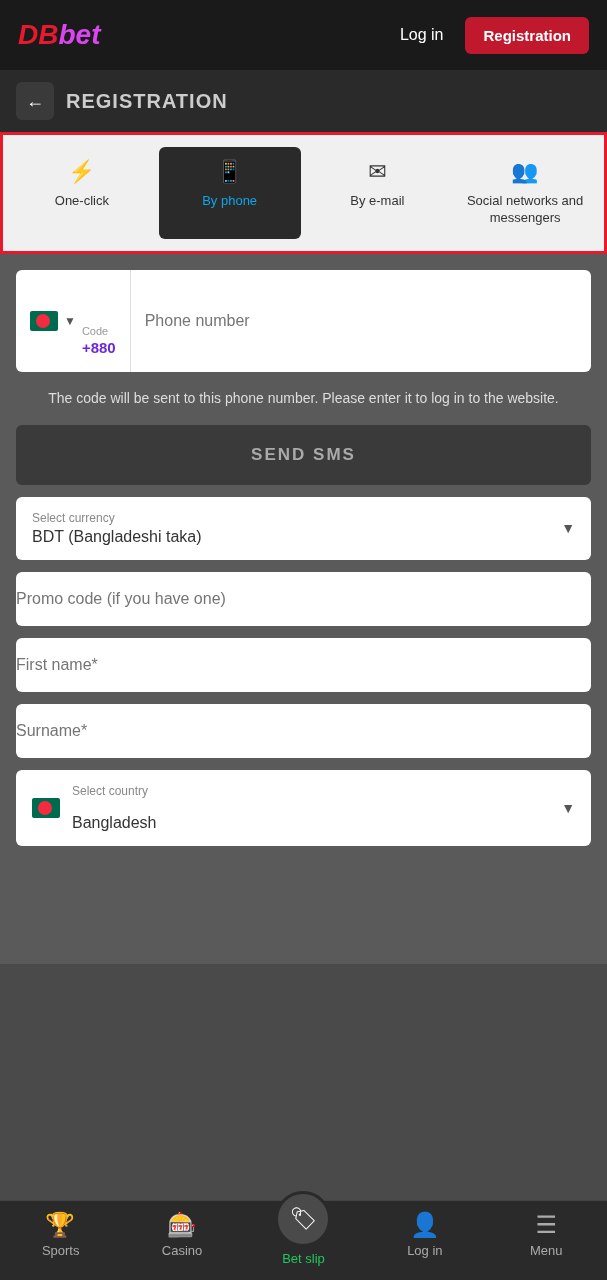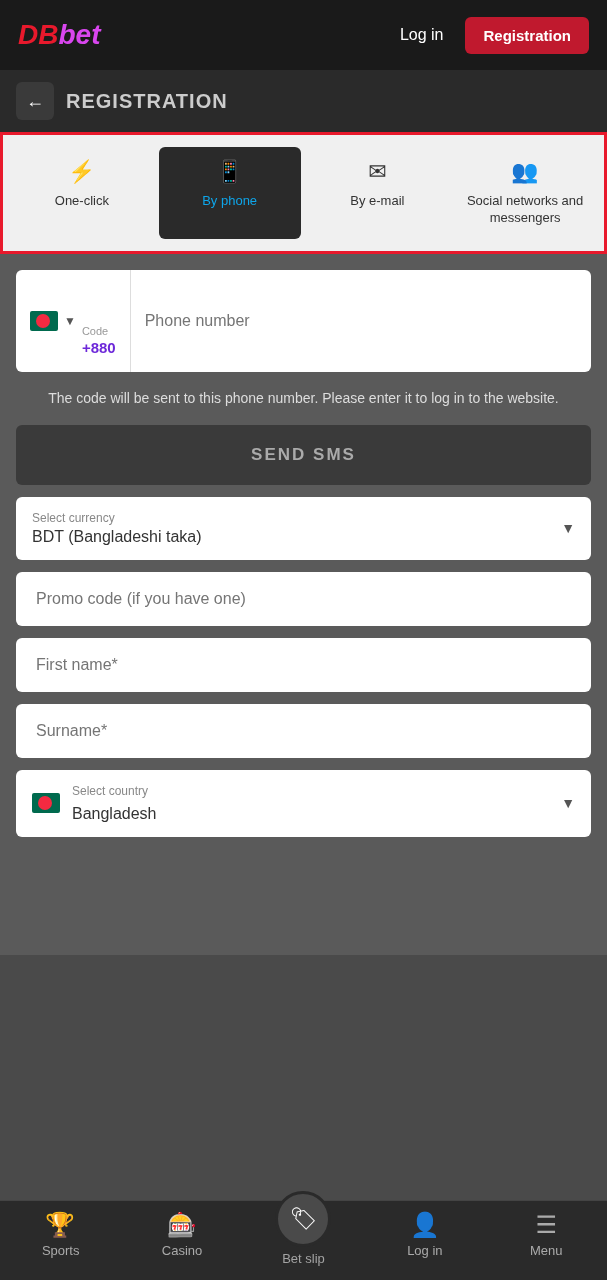--- a/index.html
+++ b/index.html
@@ -255,21 +255,21 @@
     }
     .chevron-down {
       font-size: 14px;
       color: #555;
     }
 
     
     .text-input-field {
       background: #ffffff;
       border-radius: 6px;
-      padding: 18px 20px;
+      padding: 18px 0;
       font-size: 16px;
       color: #b91c1c;
       cursor: text;
       width: 100%;
       border: none;
       outline: none;
     }
 
     
     .country-select {
@@ -282,21 +282,21 @@
       cursor: pointer;
     }
     .country-left {
       display: flex;
       align-items: center;
       gap: 12px;
     }
     .country-info {
       display: flex;
       flex-direction: column;
-      gap: 7px;
+      gap: 16px;
     }
     .country-label {
       font-size: 12px;
       color: #888;
     }
     .country-value {
       font-size: 16px;
       color: #333;
     }
 
@@ -324,21 +324,21 @@
       color: #aaa;
     }
     .nav-icon.active {
       color: white;
     }
     .nav-label {
       font-size: 13px;
       color: #aaa;
     }
     .nav-label.active {
-      color: #a3a3a3;
+      color: #22c55e;
     }
     .bet-slip-circle {
       width: 56px;
       height: 56px;
       background: #4a4a4a;
       border-radius: 50%;
       display: flex;
       align-items: center;
       justify-content: center;
       margin-top: -20px;

